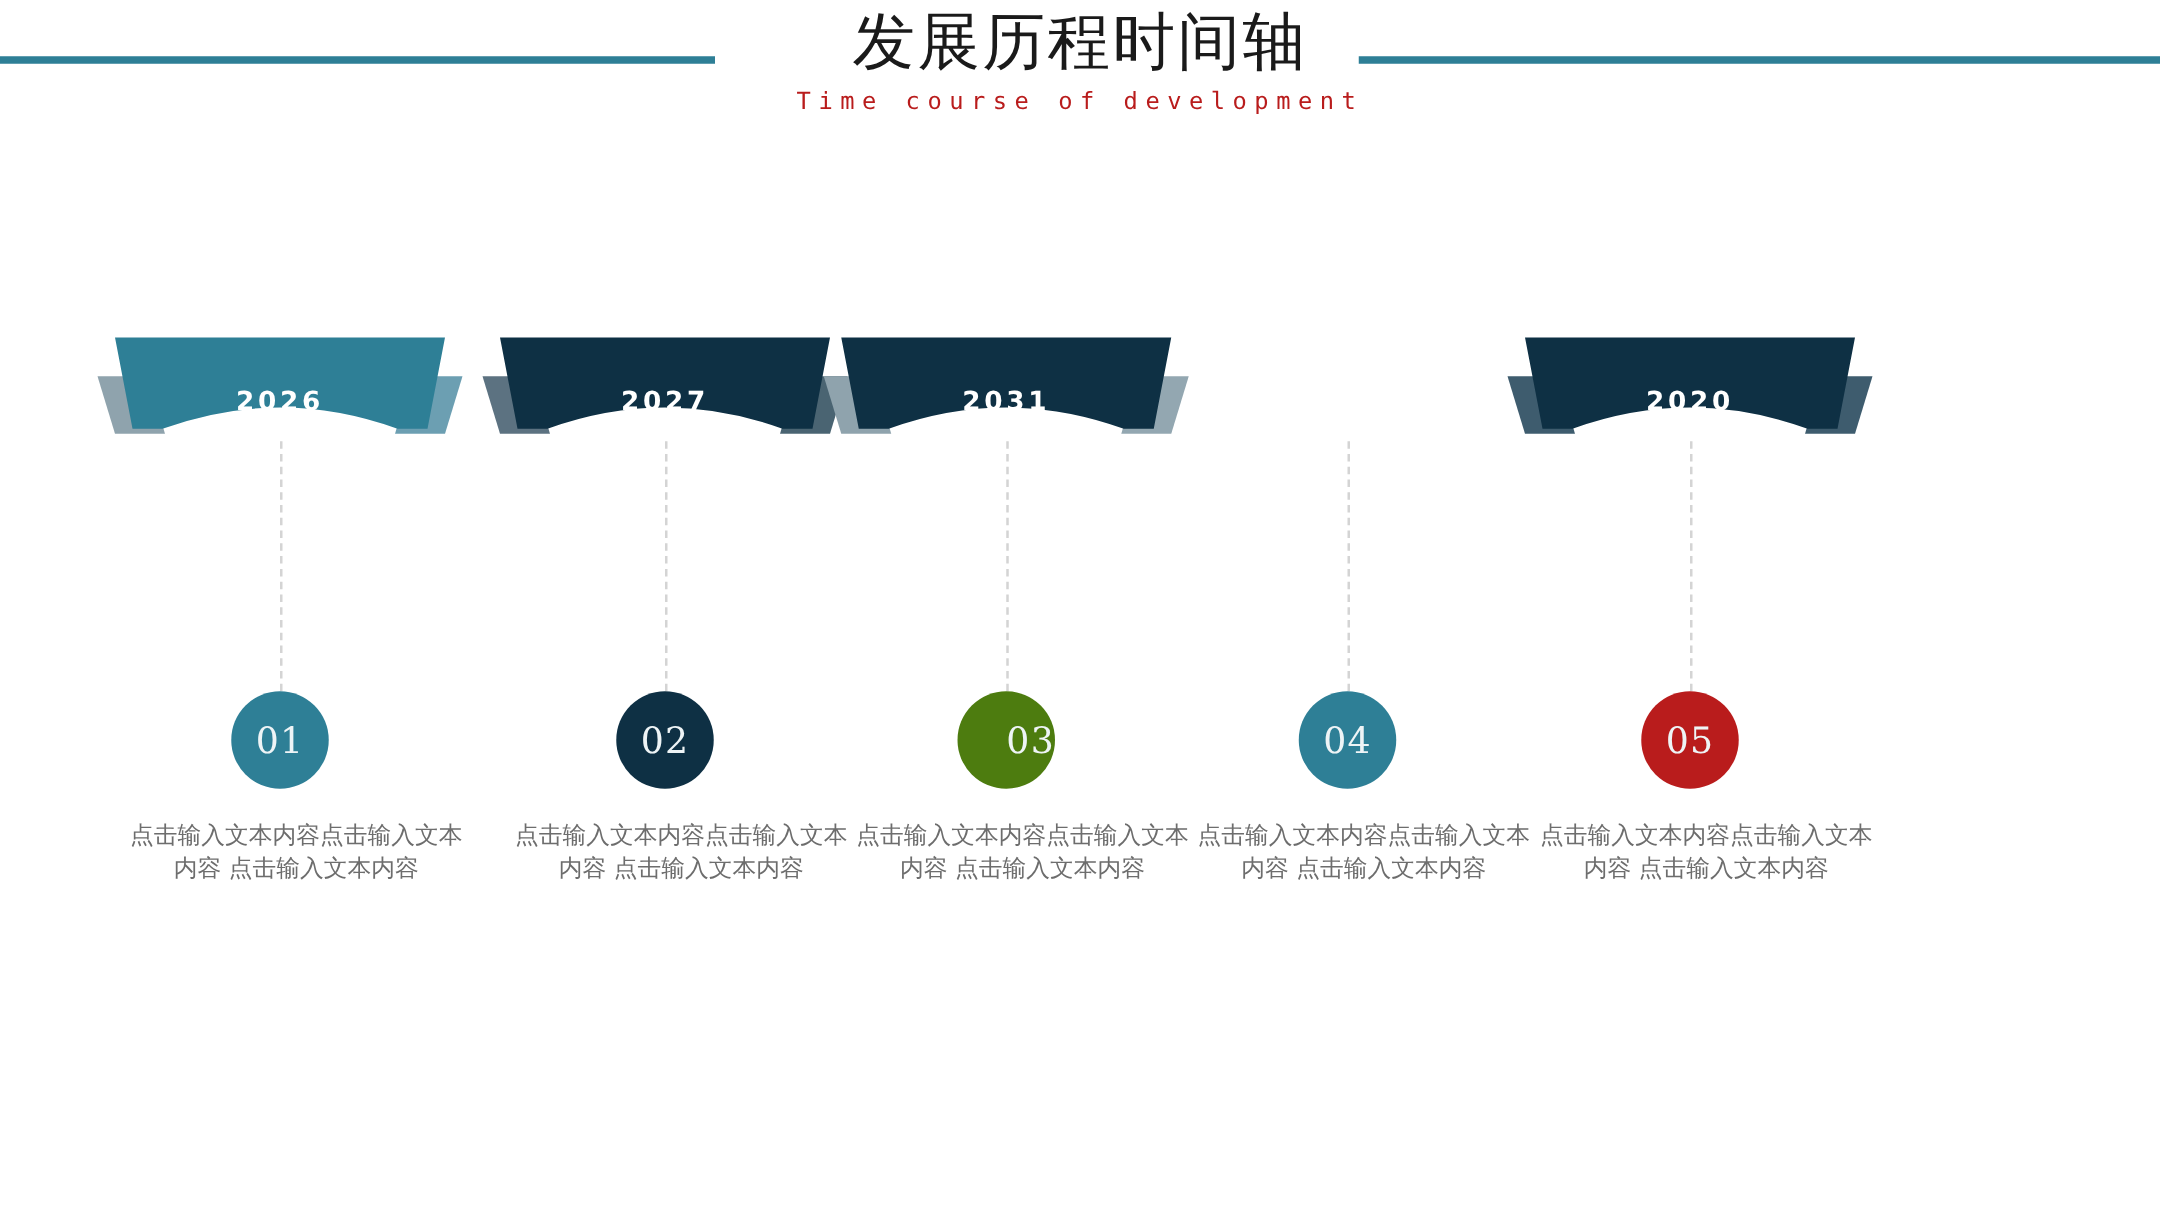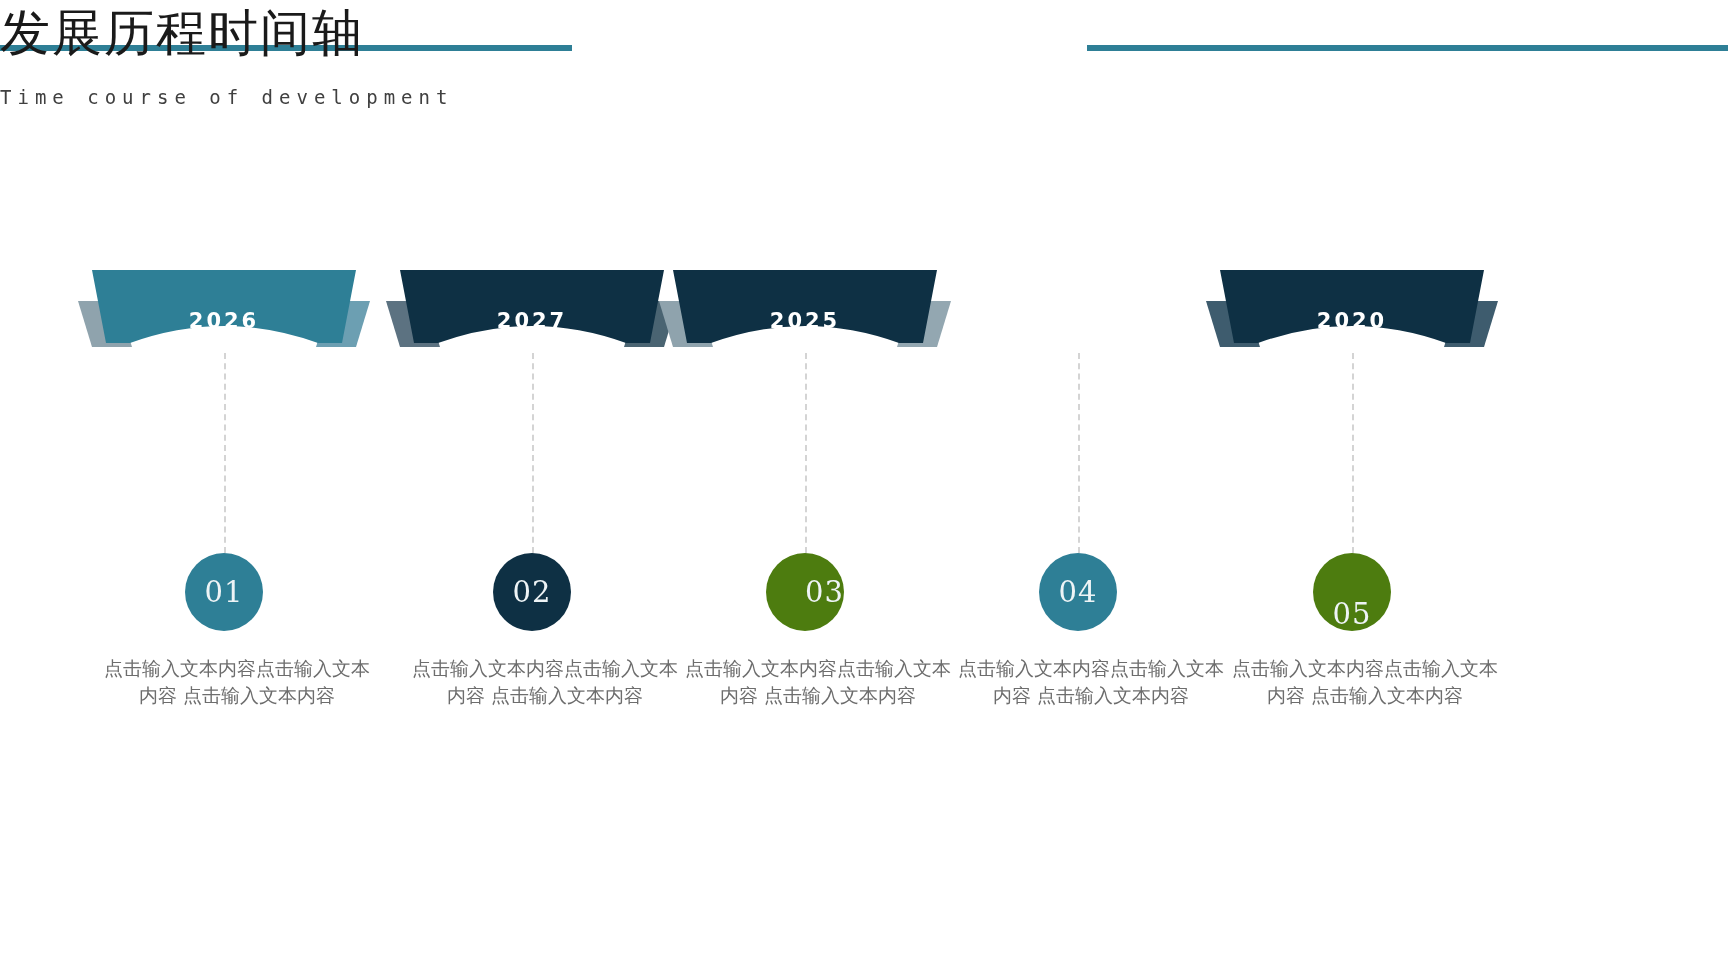--- a/index.html
+++ b/index.html
@@ -13,35 +13,36 @@
 
   
   .header { position:absolute; top:0; left:0; width:1728px; height:120px; }
 
   .rule { position:absolute; height:6px; top:45px; }
   .rule.left  { left:0px;   width:572px; }
   .rule.right { left:1087px; width:641px; }
 
   .title-block {
     position:absolute; top:2px; left:0; width:1728px;
+    text-align:center;
   }
   .title-cn {
     font-size:50px;
     font-weight:400;
     letter-spacing:2px;
     color:#1a1a1a;
     line-height:62px;
     font-family:"Liberation Sans", sans-serif;
   }
   .title-en {
     font-size:19px;
     letter-spacing:6px;
-    color:#404040;
+    color:#b91c1c;
     font-family:"DejaVu Sans Mono", monospace;
-    margin-top:22px;
+    margin-top:6px;
   }
 
   
   .timeline {
     position:absolute;
     top:265px; left:0;
     width:1728px; height:460px;
   }
   .item {
     position:absolute;
@@ -152,21 +153,21 @@
       </div>
       <div class="desc">点击输入文本内容点击输入文本内容 点击输入文本内容</div>
     </div>
     <div class="item" style="left: 655px;">
       <div class="banner-wrap">
         <svg width="300" height="95" viewBox="0 0 300 95">
           <path d="M 4 36 L 44 36 L 58 82 L 18 82 Z" fill="#8FA3AD"></path>
           <path d="M 256 36 L 296 36 L 282 82 L 242 82 Z" fill="#93A7B1"></path>
           <path d="M 18 5 L 282 5 L 268 78 L 244 78 Q 150 44 56 78 L 32 78 Z" fill="#0E3044"></path>
         </svg>
-        <div class="banner-year">2025</div>
+        <div class="banner-year">2031</div>
       </div>
       <div class="connector" style="border-left-color: rgb(212, 212, 212);"></div>
       <div class="circle" style="background: #4d7c0f; justify-content: flex-end;">
         <span class="circle-num">03</span>
       </div>
       <div class="desc">点击输入文本内容点击输入文本内容 点击输入文本内容</div>
     </div>
     <div class="item" style="left: 928px;">
       <div class="connector" style="border-left-color: rgb(212, 212, 212);"></div>
       <div class="circle" style="background: rgb(46, 127, 150);">
@@ -177,18 +178,18 @@
     <div class="item" style="left: 1202px;">
       <div class="banner-wrap">
         <svg width="300" height="95" viewBox="0 0 300 95">
           <path d="M 4 36 L 44 36 L 58 82 L 18 82 Z" fill="#3E5C6E"></path>
           <path d="M 256 36 L 296 36 L 282 82 L 242 82 Z" fill="#3E5C6E"></path>
           <path d="M 18 5 L 282 5 L 268 78 L 244 78 Q 150 44 56 78 L 32 78 Z" fill="#0E3044"></path>
         </svg>
         <div class="banner-year">2020</div>
       </div>
       <div class="connector" style="border-left-color: rgb(212, 212, 212);"></div>
-      <div class="circle" style="background: #4d7c0f; align-items: flex-end;">
+      <div class="circle" style="background: #b91c1c;">
         <span class="circle-num">05</span>
       </div>
       <div class="desc">点击输入文本内容点击输入文本内容 点击输入文本内容</div>
     </div>
   </div>
 
 </body></html>

